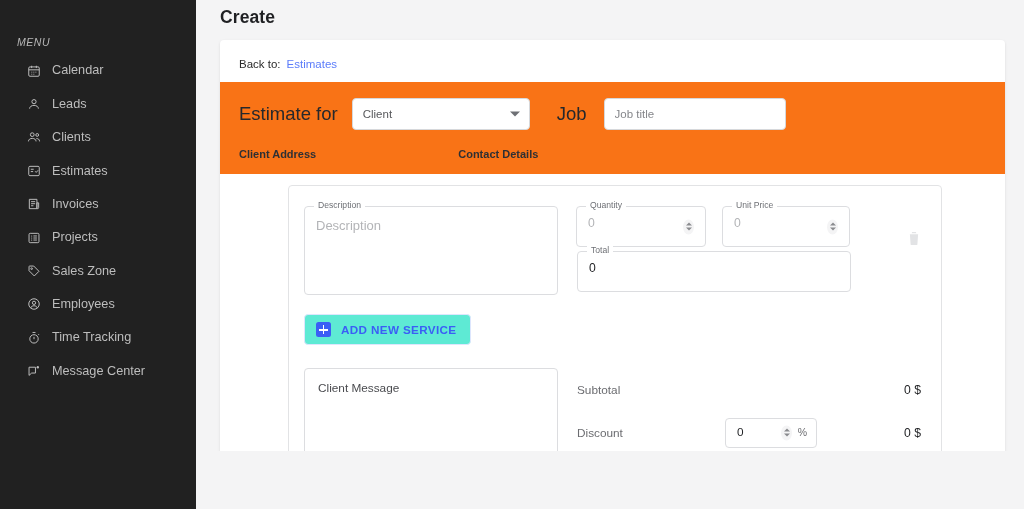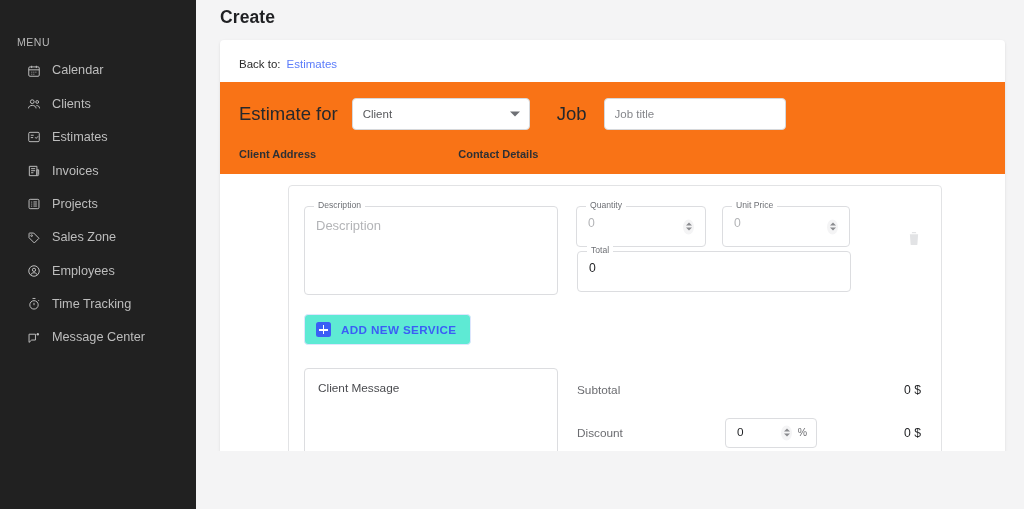--- a/index.html
+++ b/index.html
@@ -28,21 +28,21 @@
   }
   .logo-bolt { width: 17px; height: 21px; display: block; }
   .logo-text {
     color: #ffffff; font-size: 15.5px; font-weight: bold;
     letter-spacing: 0.9px; line-height: 1;
   }
   .nav-section-title {
     color: #b9b9b9; font-size: 10.5px; font-weight: normal;
     letter-spacing: 0.55px;
     padding-left: 17px;
-    margin-top: 36px; margin-bottom: 6px;
+    margin-top: 36px; margin-bottom: 6px; font-style: italic;
   }
   .nav-section-title.dev { margin-top: 33px; }
   .nav-item {
     display: flex; align-items: center; gap: 11px;
     padding: 0 0 0 26px;
     height: 33.4px;
     color: #bdbdbd; font-size: 12.7px;
     cursor: pointer;
     text-decoration: none;
   }
@@ -323,20 +323,29 @@
       <span class="ico">
         <svg viewBox="0 0 24 24" fill="none" stroke="currentColor" stroke-width="1.7">
           <rect x="3" y="5" width="18" height="16" rx="2"></rect>
             <path d="M3 10h18M8 3v4M16 3v4"></path>
           <path d="M7.5 14h1.5M11 14h1.5M14.5 14H16M7.5 17.5h1.5M11 17.5h1.5" stroke-width="1.6"></path>
         </svg>
       </span>
       <span class="nav-label">Calendar</span>
     </div>
 
+    <div class="nav-item">
+      <span class="ico">
+        <svg viewBox="0 0 24 24" fill="none" stroke="currentColor" stroke-width="1.7">
+          <circle cx="12" cy="8" r="3.6"></circle>
+            <path d="M4.5 20c0-3.6 3.4-5.6 7.5-5.6s7.5 2 7.5 5.6"></path>
+        </svg>
+      </span>
+      <span class="nav-label">Leads</span>
+    </div>
 
     <div class="nav-item">
       <span class="ico">
         <svg viewBox="0 0 24 24" fill="none" stroke="currentColor" stroke-width="1.7">
           <circle cx="9" cy="8" r="3.2"></circle>
             <path d="M2.5 19.5c0-3.3 2.9-5.1 6.5-5.1s6.5 1.8 6.5 5.1"></path>
           <circle cx="17.5" cy="8.5" r="2.4"></circle>
             <path d="M16 14.8c3.2-.3 5.5 1.4 5.5 4.7"></path>
         </svg>
       </span>

